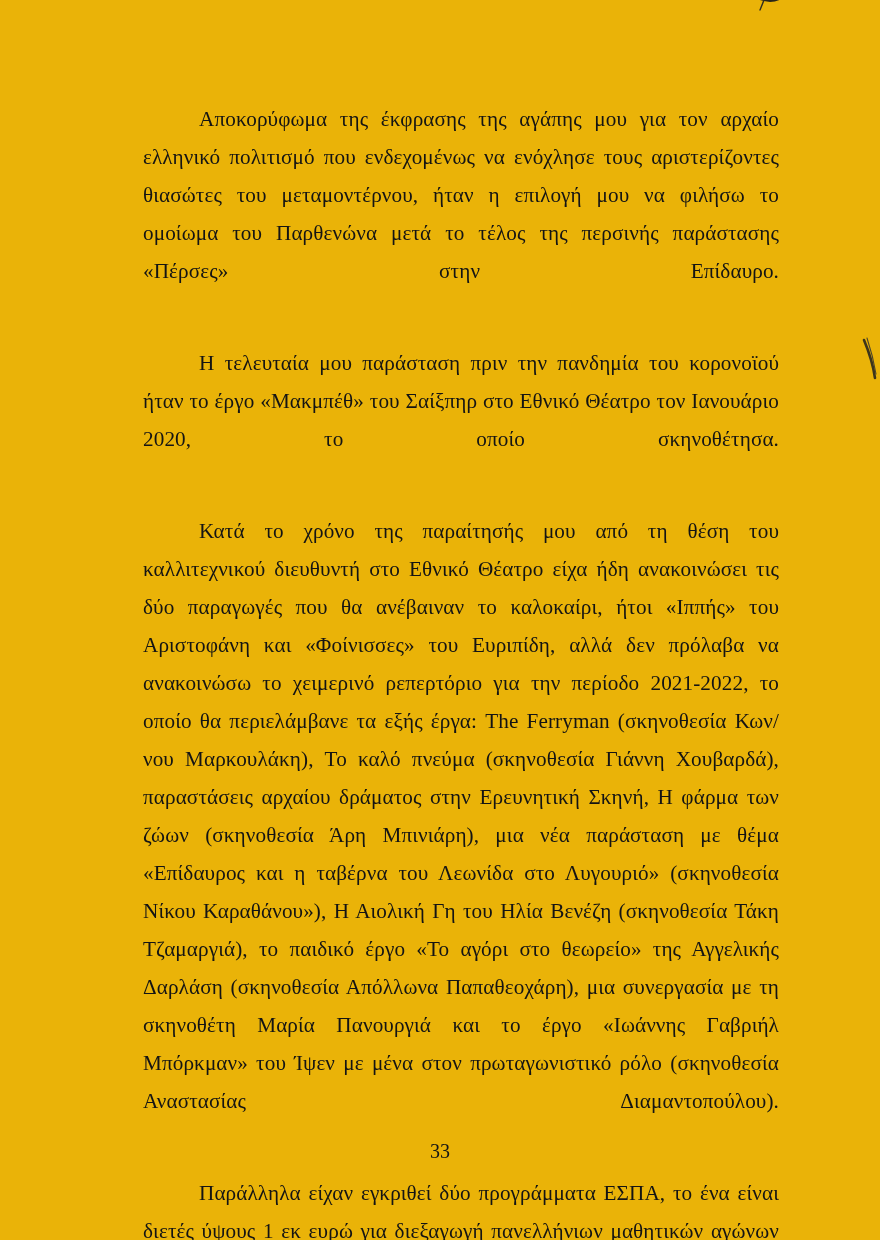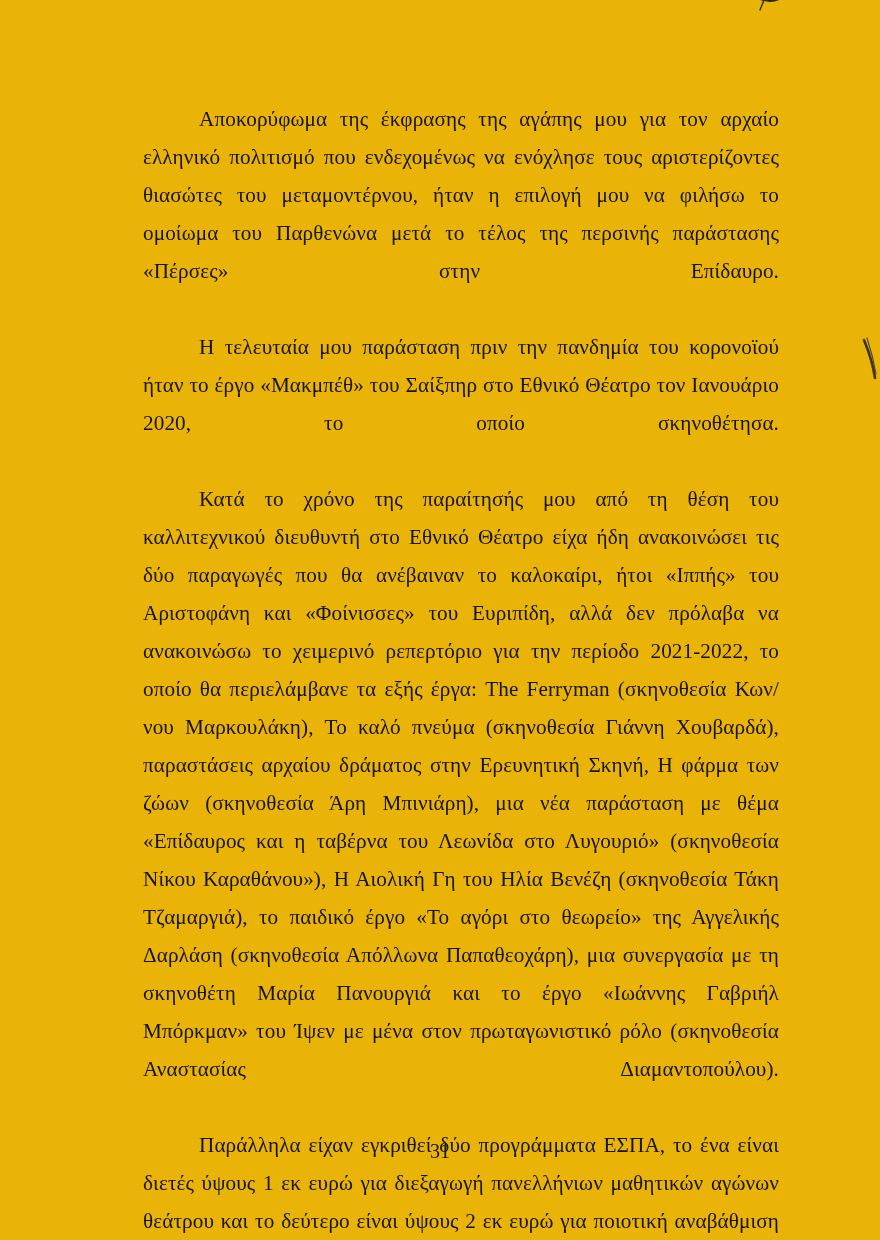--- a/index.html
+++ b/index.html
@@ -59,21 +59,21 @@
     text-indent: 56px;
     font-size: 21.2px;
     line-height: 38px;
     letter-spacing: 0.1px;
     word-spacing: 0.4px;
     color: #141414;
     hyphens: none;
   }
 
   .para + .para {
-    margin-top: 0;
+    margin-top: 16px;
   }
 
   
   .para::after {
     content: "";
     display: inline-block;
     width: 100%;
   }
 
   
@@ -117,15 +117,15 @@
     <path d="M5 2 C9 14, 12 26, 14 38" fill="none" stroke="#333333" stroke-width="1.1" stroke-linecap="round"></path>
   </svg>
 
   <div class="text-column">
     <p class="para">Αποκορύφωμα της έκφρασης της αγάπης μου για τον αρχαίο ελληνικό πολιτισμό που ενδεχομένως να ενόχλησε τους αριστερίζοντες θιασώτες του μεταμοντέρνου, ήταν η επιλογή μου να φιλήσω το ομοίωμα του Παρθενώνα μετά το τέλος της περσινής παράστασης «Πέρσες» στην Επίδαυρο.</p>
     <p class="para">Η τελευταία μου παράσταση πριν την πανδημία του κορονοϊού ήταν το έργο «Μακμπέθ» του Σαίξπηρ στο Εθνικό Θέατρο τον Ιανουάριο 2020, το οποίο σκηνοθέτησα.</p>
     <p class="para">Κατά το χρόνο της παραίτησής μου από τη θέση του καλλιτεχνικού διευθυντή στο Εθνικό Θέατρο είχα ήδη ανακοινώσει τις δύο παραγωγές που θα ανέβαιναν το καλοκαίρι, ήτοι «Ιππής» του Αριστοφάνη και «Φοίνισσες» του Ευριπίδη, αλλά δεν πρόλαβα να ανακοινώσω το χειμερινό ρεπερτόριο για την περίοδο 2021-2022, το οποίο θα περιελάμβανε τα εξής έργα: The Ferryman (σκηνοθεσία Κων/νου Μαρκουλάκη), Το καλό πνεύμα (σκηνοθεσία Γιάννη Χουβαρδά), παραστάσεις αρχαίου δράματος στην Ερευνητική Σκηνή, Η φάρμα των ζώων (σκηνοθεσία Άρη Μπινιάρη), μια νέα παράσταση με θέμα «Επίδαυρος και η ταβέρνα του Λεωνίδα στο Λυγουριό» (σκηνοθεσία Νίκου Καραθάνου»), Η Αιολική Γη του Ηλία Βενέζη (σκηνοθεσία Τάκη Τζαμαργιά), το παιδικό έργο «Το αγόρι στο θεωρείο» της Αγγελικής Δαρλάση (σκηνοθεσία Απόλλωνα Παπαθεοχάρη), μια συνεργασία με τη σκηνοθέτη Μαρία Πανουργιά και το έργο «Ιωάννης Γαβριήλ Μπόρκμαν» του Ίψεν με μένα στον πρωταγωνιστικό ρόλο (σκηνοθεσία Αναστασίας Διαμαντοπούλου).</p>
     <p class="para">Παράλληλα είχαν εγκριθεί δύο προγράμματα ΕΣΠΑ, το ένα είναι διετές ύψους 1 εκ ευρώ για διεξαγωγή πανελλήνιων μαθητικών αγώνων θεάτρου και το δεύτερο είναι ύψους 2 εκ ευρώ για ποιοτική αναβάθμιση της Δραματικής Σχολής του Εθνικού Θεάτρου.</p>
   </div>
 
-  <div class="page-number">31</div>
+  <div class="page-number">33</div>
 
 </div>
 
 </body></html>

